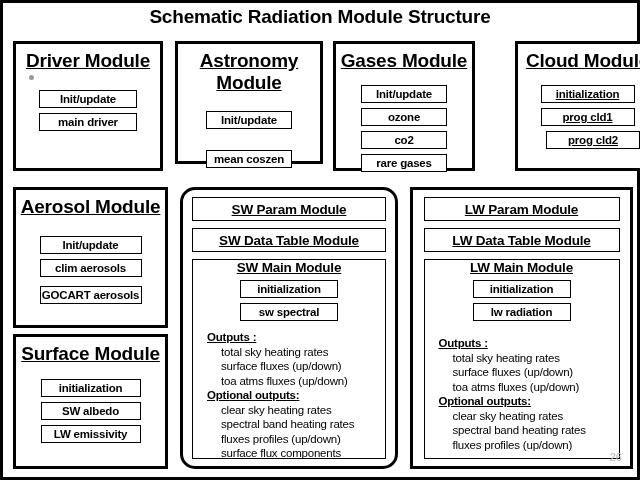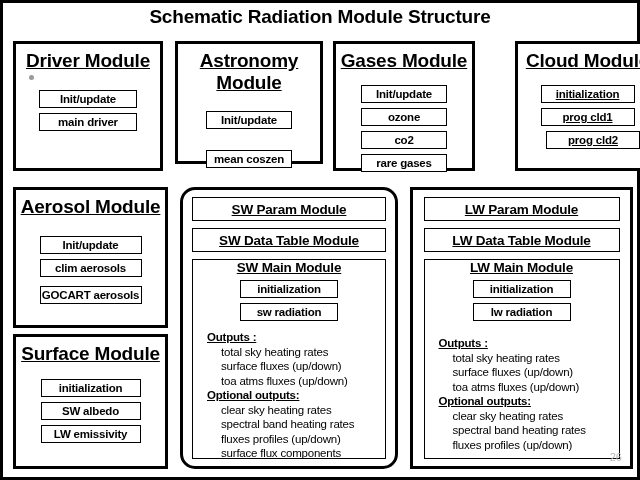--- a/index.html
+++ b/index.html
@@ -171,21 +171,21 @@
     <div class="chip" style="width:100px;">LW emissivity</div>
   </div>
 
   <div class="mod" style="left:177px; top:184px; width:218px; height:282px;border-radius:15px;">
     <div class="banner" style="width:194px; margin-top:7px;">SW Param Module</div>
     <div class="banner" style="width:194px;">SW Data Table Module</div>
 
     <div class="submod" style="width:194px; height:200px;">
       <div class="submod-title">SW Main Module</div>
       <div class="chip" style="width:98px;">initialization</div>
-      <div class="chip" style="width:98px;">sw radiation</div>
+      <div class="chip" style="width:98px;">sw spectral</div>
 
       <div class="outputs">
         <div class="out-head">Outputs :</div>
         <div class="out-item">total sky heating rates</div>
         <div class="out-item">surface fluxes (up/down)</div>
         <div class="out-item">toa atms fluxes (up/down)</div>
         <div class="out-head">Optional outputs:</div>
         <div class="out-item">clear sky heating rates</div>
         <div class="out-item">spectral band heating rates</div>
         <div class="out-item">fluxes profiles (up/down)</div>

